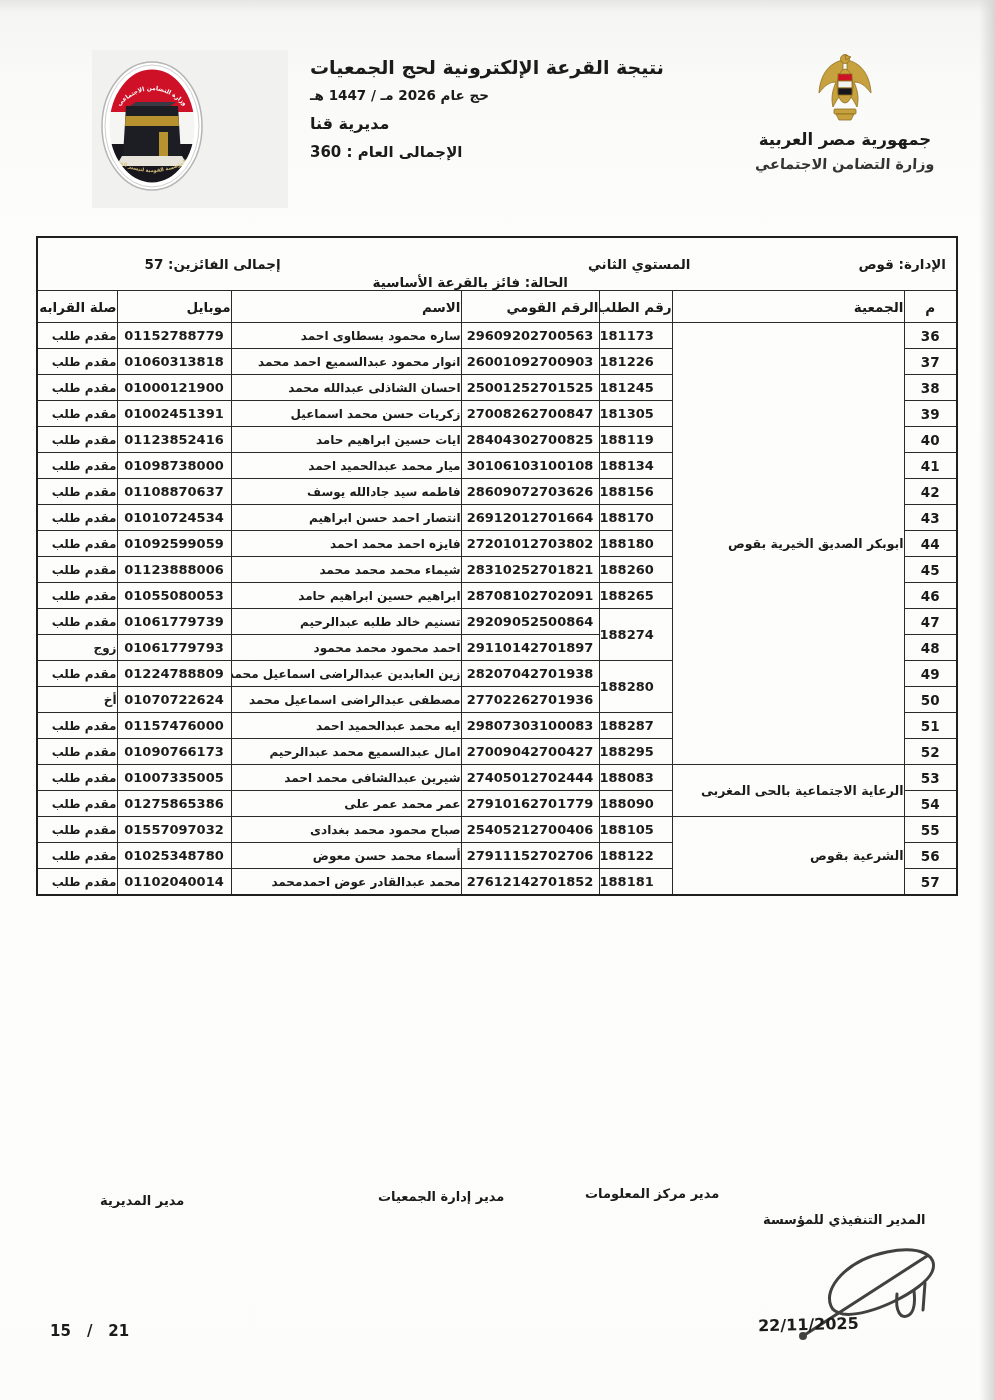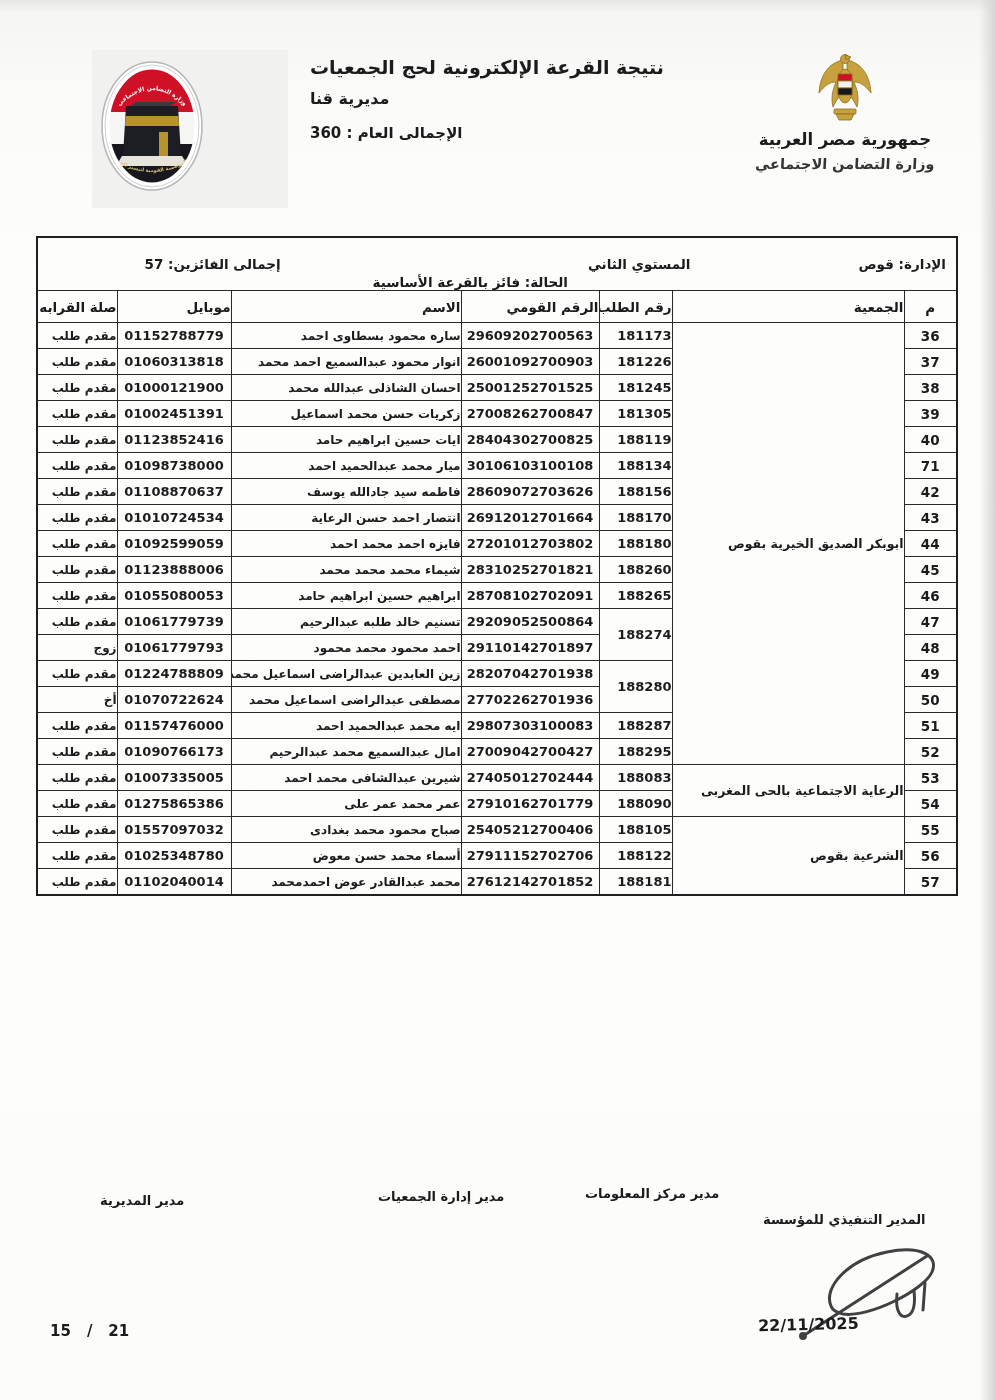--- a/index.html
+++ b/index.html
@@ -10,21 +10,21 @@
   .edge-right{position:absolute;top:0;right:0;width:16px;height:100%;
         background:linear-gradient(to left,#d6d6d5,rgba(214,214,213,0));}
   .edge-top{position:absolute;top:0;left:0;width:100%;height:12px;
         background:linear-gradient(to bottom,#e6e6e5,rgba(230,230,229,0));}
 
   
   .title-block{position:absolute;left:310px;top:56px;width:440px;text-align:left;direction:rtl;}
   .doc-title{font-size:19px;font-weight:bold;letter-spacing:0;}
   .doc-subtitle{font-size:13.5px;font-weight:bold;margin-top:9px;}
   .doc-directorate{font-size:16px;font-weight:bold;margin-top:11px;}
-  .doc-total{font-size:15px;font-weight:bold;margin-top:16px;}
+  .doc-total{font-size:15px;font-weight:bold;margin-top:10px;}
 
   .emblem-block{position:absolute;left:745px;top:46px;width:200px;text-align:center;direction:rtl;}
   .eagle-wrap{height:84px;}
   .republic-line{font-size:16.5px;font-weight:bold;margin-top:0;}
   .ministry-line{font-size:14.5px;font-weight:bold;margin-top:7px;color:#343434;
         transform:skewX(-3deg);letter-spacing:-0.5px;}
 
   .logo-backdrop{position:absolute;left:92px;top:50px;width:196px;height:158px;background:#f1f1f0;}
   .logo-badge{position:absolute;left:100px;top:53px;width:104px;height:146px;}
 
@@ -38,21 +38,21 @@
   .info-bar{display:flex;align-items:center;font-size:13.5px;padding:0 10px;direction:rtl;}
   .info-bar span{white-space:nowrap;}
   .info-admin{margin-left:168px;}
   .info-level{margin-left:20px;}
   .info-status{margin-left:92px;margin-top:36px;}
   .header-row th{height:31px;font-size:13.5px;text-align:right;padding:0 6px 0 2px;}
   .h-m{text-align:center !important;padding:0 !important;}
   tbody td{height:25px;font-size:13px;}
   td.c-m{text-align:center;font-size:13.5px;}
   td.c-assoc{font-size:12.5px;text-align:right;padding:0 4px;}
-  td.c-req{text-align:right;}
+  td.c-req{text-align:left;}
   td.c-nid{text-align:center;}
   td.c-name{text-align:right;font-size:12px;padding:0 5px;}
   td.c-mob{text-align:center;}
   td.c-rel{text-align:right;font-size:12px;padding:0 4px;}
 
   
   .sig-label{position:absolute;direction:rtl;font-size:13px;font-weight:bold;white-space:nowrap;}
   .lbl-info-center{left:585px;top:1186px;}
   .lbl-assoc-dept{left:378px;top:1189px;}
   .lbl-directorate{left:100px;top:1193px;}
@@ -97,20 +97,21 @@
           <textPath href="#botArc" startOffset="50%">المؤسسة القومية لتيسير الحج</textPath>
         </text>
       </g>
       <ellipse cx="52" cy="66" rx="44" ry="58" fill="none" stroke="#ffffff" stroke-width="3"></ellipse>
       <ellipse cx="52" cy="66" rx="47" ry="61" fill="none" stroke="#cfcfcf" stroke-width="1"></ellipse>
     </svg>
   </div>
 
   <div class="title-block">
     <div class="doc-title">نتيجة القرعة الإلكترونية لحج الجمعيات</div>
+    <div class="doc-subtitle">حج عام 2026 مـ / 1447 هـ</div>
     <div class="doc-directorate">مديرية قنا</div>
     <div class="doc-total">الإجمالى العام : 360</div>
   </div>
 
   <div class="emblem-block">
     <div class="eagle-wrap">
       <svg viewBox="0 0 64 80" width="64" height="80">
         <g fill="#c7a13e" stroke="#8f6f1f" stroke-width="0.8">
           <path d="M30 14 C15 17 7 30 6 47 C12 39 17 36 23 36 C19 45 18 53 20 61 C24 53 27 49 30 48 Z"></path>
           <path d="M34 14 C49 17 57 30 58 47 C52 39 47 36 41 36 C45 45 46 53 44 61 C40 53 37 49 34 48 Z"></path>
@@ -199,40 +200,40 @@
           </tr>
           <tr>
             <td class="c-m">40</td>
             <td class="c-req">188119</td>
             <td class="c-nid">28404302700825</td>
             <td class="c-name">ايات حسين ابراهيم حامد</td>
             <td class="c-mob">01123852416</td>
             <td class="c-rel">مقدم طلب</td>
           </tr>
           <tr>
-            <td class="c-m">71</td>
+            <td class="c-m">41</td>
             <td class="c-req">188134</td>
             <td class="c-nid">30106103100108</td>
             <td class="c-name">ميار محمد عبدالحميد احمد</td>
             <td class="c-mob">01098738000</td>
             <td class="c-rel">مقدم طلب</td>
           </tr>
           <tr>
             <td class="c-m">42</td>
             <td class="c-req">188156</td>
             <td class="c-nid">28609072703626</td>
             <td class="c-name">فاطمه سيد جادالله يوسف</td>
             <td class="c-mob">01108870637</td>
             <td class="c-rel">مقدم طلب</td>
           </tr>
           <tr>
             <td class="c-m">43</td>
             <td class="c-req">188170</td>
             <td class="c-nid">26912012701664</td>
-            <td class="c-name">انتصار احمد حسن الرعاية</td>
+            <td class="c-name">انتصار احمد حسن ابراهيم</td>
             <td class="c-mob">01010724534</td>
             <td class="c-rel">مقدم طلب</td>
           </tr>
           <tr>
             <td class="c-m">44</td>
             <td class="c-req">188180</td>
             <td class="c-nid">27201012703802</td>
             <td class="c-name">فايزه احمد محمد احمد</td>
             <td class="c-mob">01092599059</td>
             <td class="c-rel">مقدم طلب</td>

